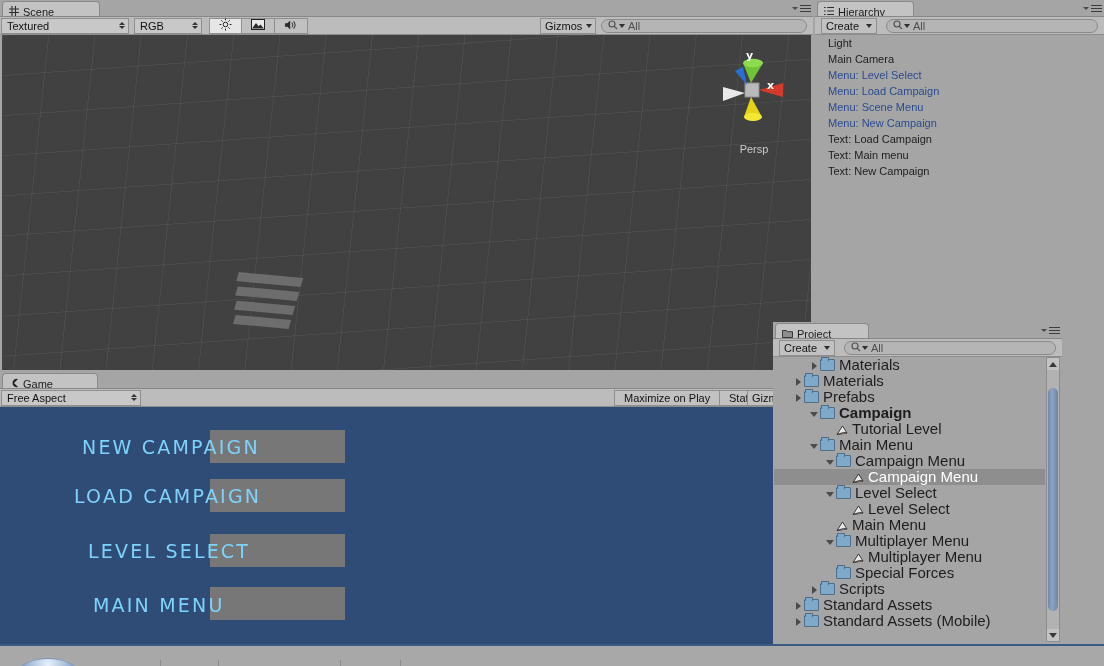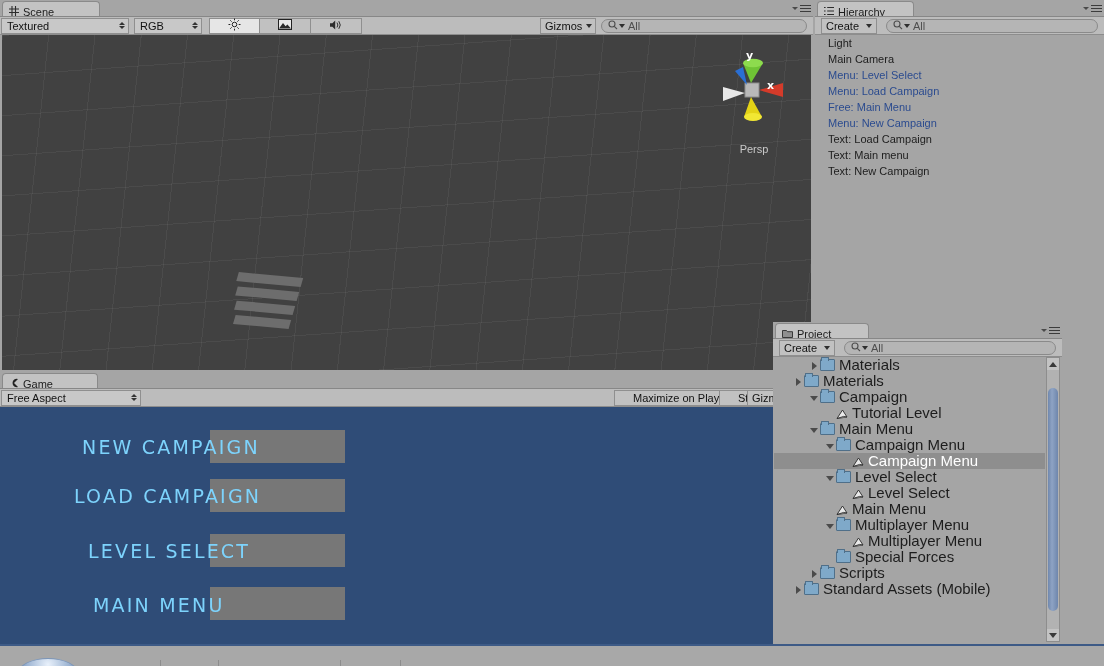--- a/index.html
+++ b/index.html
@@ -40,21 +40,21 @@
          margin:0 1px;}
   .updown{display:flex;flex-direction:column;align-items:center;
           gap:1px;margin-left:6px;}
   .updown i{display:block;width:0;height:0;border-left:3px solid transparent;
             border-right:3px solid transparent;}
   .updown i.u{border-bottom:3px solid #333;}
   .updown i.d{border-top:3px solid #333;}
   .tb-btn{height:16px;min-width:22px;background:#c1c1c1;
           border:1px solid #8f8f8f;margin:0 0 0 -1px;
           display:flex;align-items:center;justify-content:center;
-          font-size:11px;padding:0 18px;box-sizing:border-box;}
+          font-size:11px;padding:0 9px;box-sizing:border-box;}
   .tb-btn.on{background:#e6e6e6;}
   .search{height:14px;background:#b5b5b5;border:1px solid #8a8a8a;
           border-radius:7px;display:flex;align-items:center;
           padding:0 6px;font-size:11px;color:#4e4e4e;box-sizing:border-box;}
   .caret{width:0;height:0;border-left:3px solid transparent;
          border-right:3px solid transparent;border-top:4px solid #2e2e2e;
          margin-left:4px;}
 
   
   #scene-view{left:0;top:0;width:813px;height:372px;}
@@ -340,21 +340,21 @@
         <span class="caret" style="margin:0 3px 0 1px;"></span>
         <span>All</span>
       </div>
     </div>
 
     <div id="hier-list">
         <div class="hrow"><span>Light</span></div>
         <div class="hrow"><span>Main Camera</span></div>
         <div class="hrow blue"><span>Menu: Level Select</span></div>
         <div class="hrow blue"><span>Menu: Load Campaign</span></div>
-        <div class="hrow blue"><span>Free: Main Menu</span></div>
+        <div class="hrow blue"><span>Menu: Scene Menu</span></div>
         <div class="hrow blue"><span>Menu: New Campaign</span></div>
         <div class="hrow"><span>Text: Load Campaign</span></div>
         <div class="hrow"><span>Text: Main menu</span></div>
         <div class="hrow"><span>Text: New Campaign</span></div>
       </div>
   </div>
 
   <div class="panel" id="project">
     <div class="tabstrip">
       <div class="tab" style="width:94px;">
@@ -397,21 +397,26 @@
         <div class="prow" style="padding-left: 36px;">
           <span class="arrow r"></span>
           <span class="folder"></span>
           <span class="plabel">Materials</span>
         </div>
         <div class="prow" style="padding-left: 20px;">
           <span class="arrow r"></span>
           <span class="folder"></span>
           <span class="plabel">Materials</span>
         </div>
-        <div class="prow" style="padding-left: 36px;">
+        <div class="prow" style="padding-left: 20px;">
+          <span class="arrow r"></span>
+          <span class="folder"></span>
+          <span class="plabel">Prefabs</span>
+        </div>
+        <div class="prow" style="padding-left: 36px; font-weight: bold;">
           <span class="arrow d"></span>
           <span class="folder"></span>
           <span class="plabel">Campaign</span>
         </div>
         <div class="prow" style="padding-left: 52px;">
           <span class="arrow"></span>
           <span class="unity-ico"><svg width="12" height="12" viewBox="0 0 12 12">
               <path d="M1 9.5 L6.5 1 L11 8 Z" fill="#e9e9e9" stroke="#2a2a2a" stroke-width="0.9"></path>
               <path d="M1 9.5 L7.6 7.4 L11 8" fill="#8d8d8d" stroke="#2a2a2a" stroke-width="0.8"></path>
             </svg></span>
@@ -475,20 +480,25 @@
           <span class="plabel">Special Forces</span>
         </div>
         <div class="prow" style="padding-left: 36px;">
           <span class="arrow r"></span>
           <span class="folder"></span>
           <span class="plabel">Scripts</span>
         </div>
         <div class="prow" style="padding-left: 20px;">
           <span class="arrow r"></span>
           <span class="folder"></span>
+          <span class="plabel">Standard Assets</span>
+        </div>
+        <div class="prow" style="padding-left: 20px;">
+          <span class="arrow r"></span>
+          <span class="folder"></span>
           <span class="plabel">Standard Assets (Mobile)</span>
         </div>
       </div>
 
     <div class="vscroll">
       <div class="arw top">
           <i></i>
         </div>
       <div class="thumb"></div>
       <div class="arw bot">

